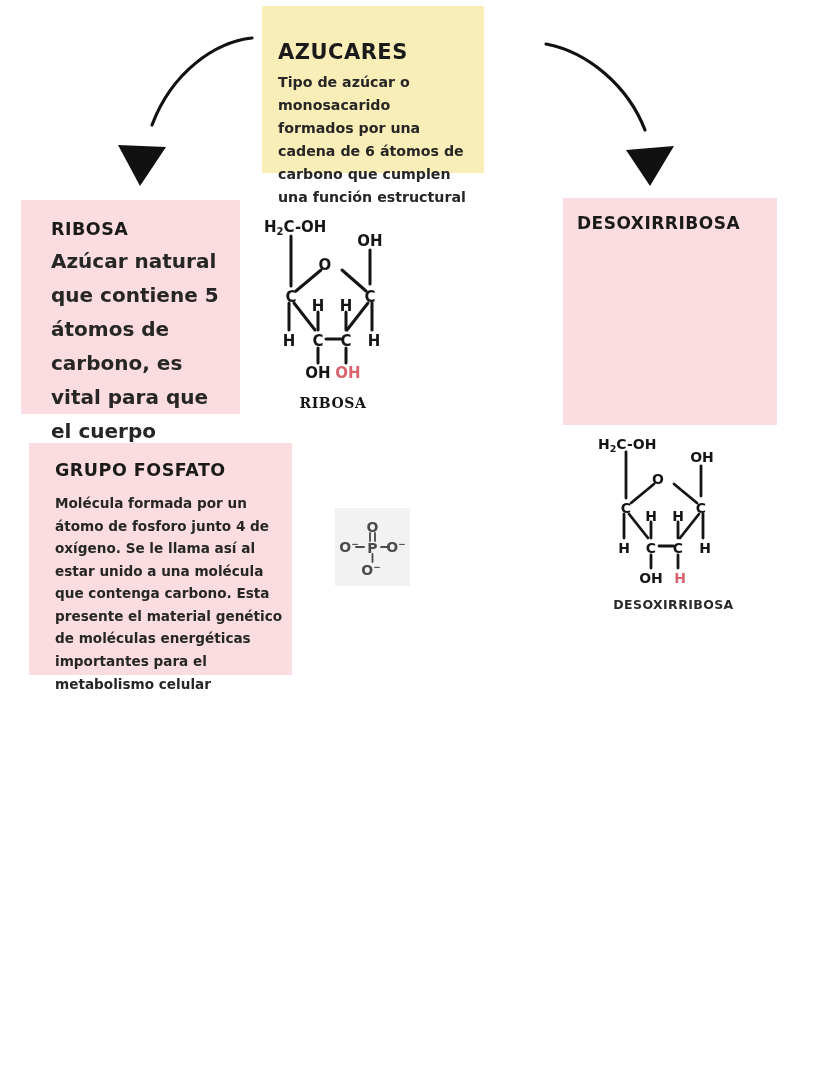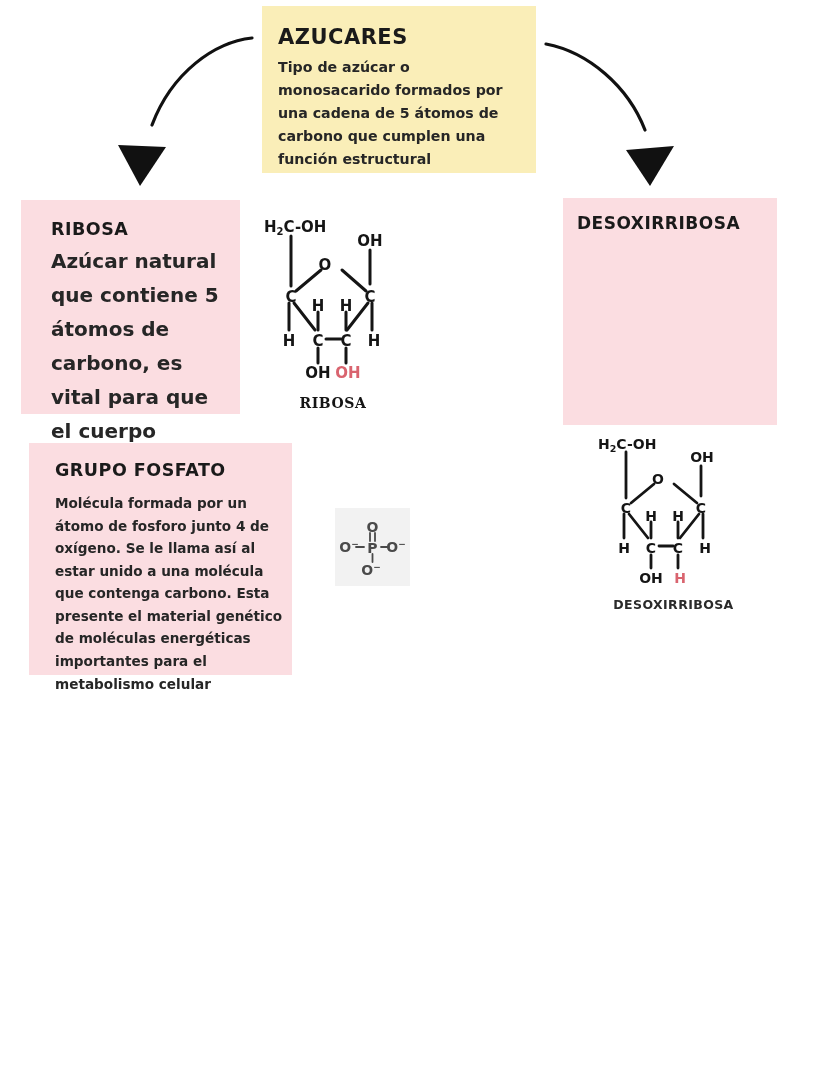--- a/index.html
+++ b/index.html
@@ -36,22 +36,22 @@
     margin: 0;
   }
   .box-body {
     font-family: "DejaVu Sans", sans-serif;
     color: #262626;
     margin: 0;
     font-weight: 600;
   }
 
   #box-azucares {
-    left: 262px; top: 6px; width: 274px; height: 167px;
-    padding: 16px 14px 0 16px;
+    left: 262px; top: 6px; width: 222px; height: 167px;
+    padding: 31px 14px 0 16px;
   }
   #box-azucares .box-title { font-size: 21px; line-height: 1.45; }
   #box-azucares .box-body  { font-size: 14.2px; line-height: 1.62; margin-top: 4px; }
 
   #box-ribosa {
     left: 21px; top: 200px; width: 219px; height: 214px;
     padding: 18px 12px 0 30px;
   }
   #box-ribosa .box-title { font-size: 17.5px; }
   #box-ribosa .box-body  { font-size: 20px; line-height: 1.70; margin-top: 3px; }
@@ -118,21 +118,21 @@
     <g>
       <path d="M 546 44 C 588 52 628 86 645 130" fill="none" stroke="#111111" stroke-width="3.2" stroke-linecap="round"></path>
       <path d="M 626 150 L 674 146 L 650 186 Z" fill="#111111"></path>
     </g>
   </svg>
 
   <div class="box box-yellow" id="box-azucares">
     <div class="box-title">
       <div>AZUCARES</div>
     </div>
-    <p class="box-body">Tipo de azúcar o monosacarido formados por una cadena de 5 átomos de carbono que cumplen una función estructural</p>
+    <p class="box-body">Tipo de azúcar o monosacarido formados por una cadena de 6 átomos de carbono que cumplen una función estructural</p>
   </div>
 
   <div class="box box-pink" id="box-ribosa">
     <div class="box-title">RIBOSA</div>
     <p class="box-body">Azúcar natural que contiene 5 átomos de carbono, es vital para que el cuerpo produzca ATP, hidrilizar el ARN esposible obtener la fibrosa y otros compuestos</p>
   </div>
 
   <div class="box box-pink" id="box-desoxirribosa">
     <div class="box-title">DESOXIRRIBOSA</div>
   </div>

